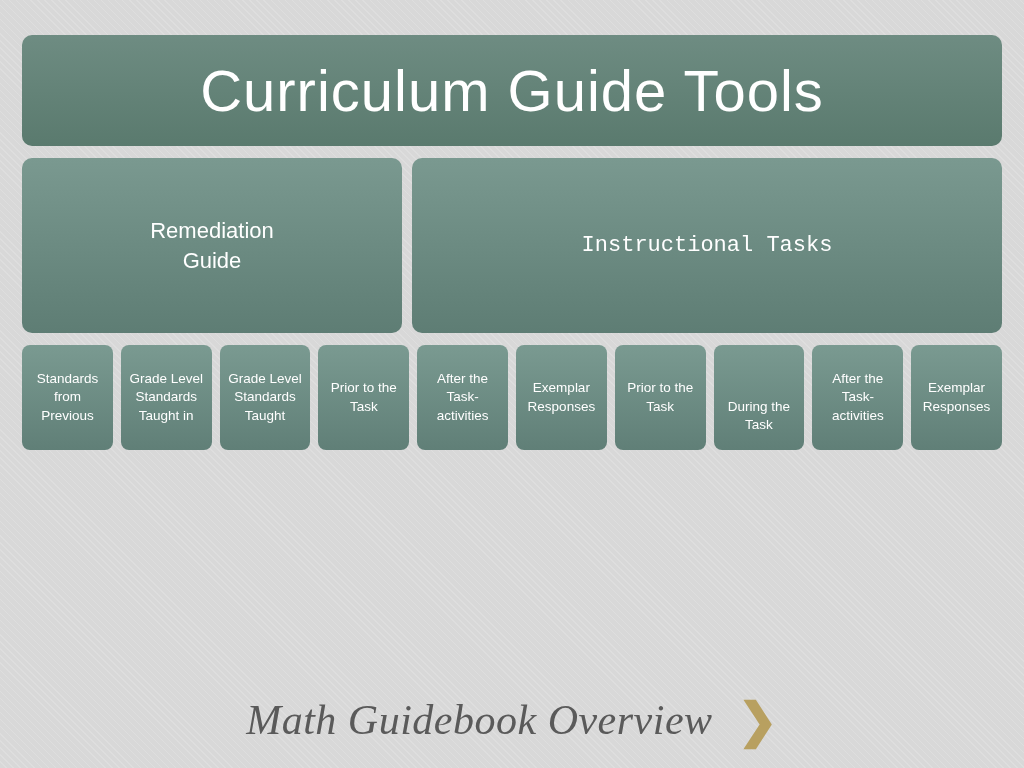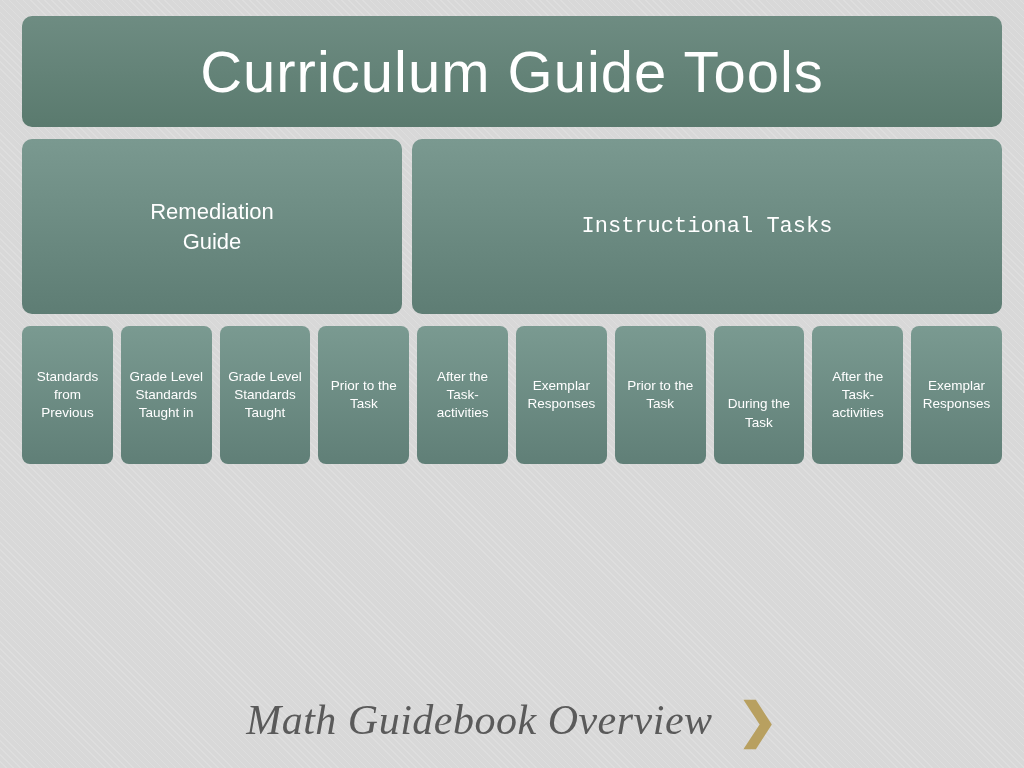--- a/index.html
+++ b/index.html
@@ -18,21 +18,21 @@
       font-family: 'Segoe UI', Arial, sans-serif;
       overflow: hidden;
       position: relative;
     }
 
     .page-wrapper {
       width: 1024px;
       height: 768px;
       display: flex;
       flex-direction: column;
-      padding: 16px 22px 10px 22px;
+      padding: 35px 22px 10px 22px;
       gap: 12px;
     }
 
     
     .title-bar {
       background: linear-gradient(180deg, #6e8c82 0%, #5a7a6e 100%);
       border-radius: 10px;
       padding: 22px 30px;
       display: flex;
       align-items: center;
@@ -80,21 +80,21 @@
     .big-card-instructional {
       background: linear-gradient(180deg, #7a9990 0%, #5e7d74 100%);
       flex: 1.6;
       font-family: Liberation Mono, monospace;
     }
 
     
     .bottom-row {
       display: flex;
       gap: 8px;
-      height: 138px;
+      height: 105px;
     }
 
     .small-card {
       border-radius: 8px;
       background: linear-gradient(180deg, #7a9a91 0%, #607f77 100%);
       display: flex;
       align-items: center;
       justify-content: center;
       text-align: center;
       color: #ffffff;

